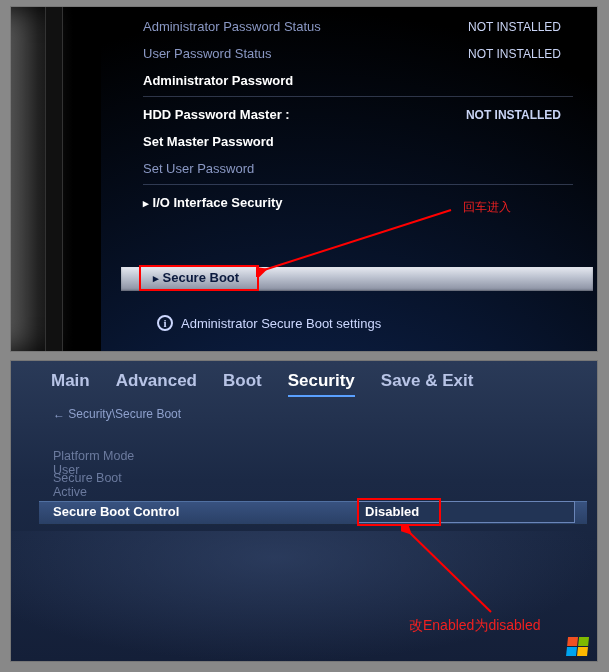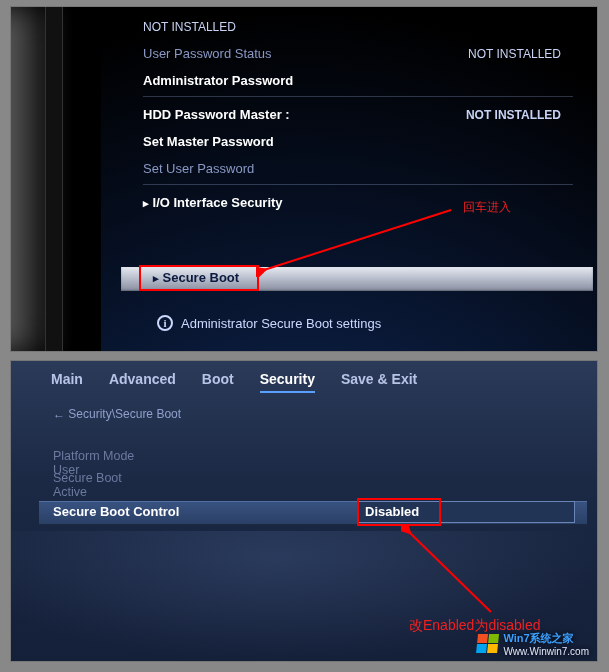--- a/index.html
+++ b/index.html
@@ -132,21 +132,21 @@
     border-right: 1px solid #333;
     border-left: 1px solid #333;
   }
   
   .tabs {
     position: absolute;
     left: 40px; top: 10px;
     display: flex;
     gap: 26px;
     color: #b8c4e6;
-    font-size: 14px;
+    font-size: 17px;
     font-weight: bold;
   }
   .tab { padding-bottom: 4px; }
   .tab.active {
     color: #fff;
     border-bottom: 2px solid #5aa0ff;
   }
   .crumb {
     position: absolute;
     left: 42px; top: 46px;
@@ -244,20 +244,21 @@
 </style>
 </head>
 <body>
 
 <div class="panel panel-top">
   <div class="edge-top-left"></div>
   <div class="edge-top-vstrip"></div>
 
   <div class="bios-list" id="bios-list">
       <div class="row">
+        <span class="label dim">Administrator Password Status</span>
         <span class="value dim">NOT INSTALLED</span>
       </div>
       <div class="row">
         <span class="label dim">User Password Status</span>
         <span class="value dim">NOT INSTALLED</span>
       </div>
       <div class="row">
         <span class="label bold">Administrator Password</span>
       </div>
       <div class="divider"></div>
@@ -335,18 +336,14 @@
   </svg>
   <div class="note-bot">改Enabled为disabled</div>
 
   <div class="watermark">
     <div class="wm-logo">
       <span class="q1"></span>
         <span class="q2"></span>
         <span class="q3"></span>
         <span class="q4"></span>
     </div>
-    <div class="wm-text">
-      <div class="l1">Win7系统之家</div>
-      <div class="l2">Www.Winwin7.com</div>
-    </div>
   </div>
 </div>
 
 </body></html>

